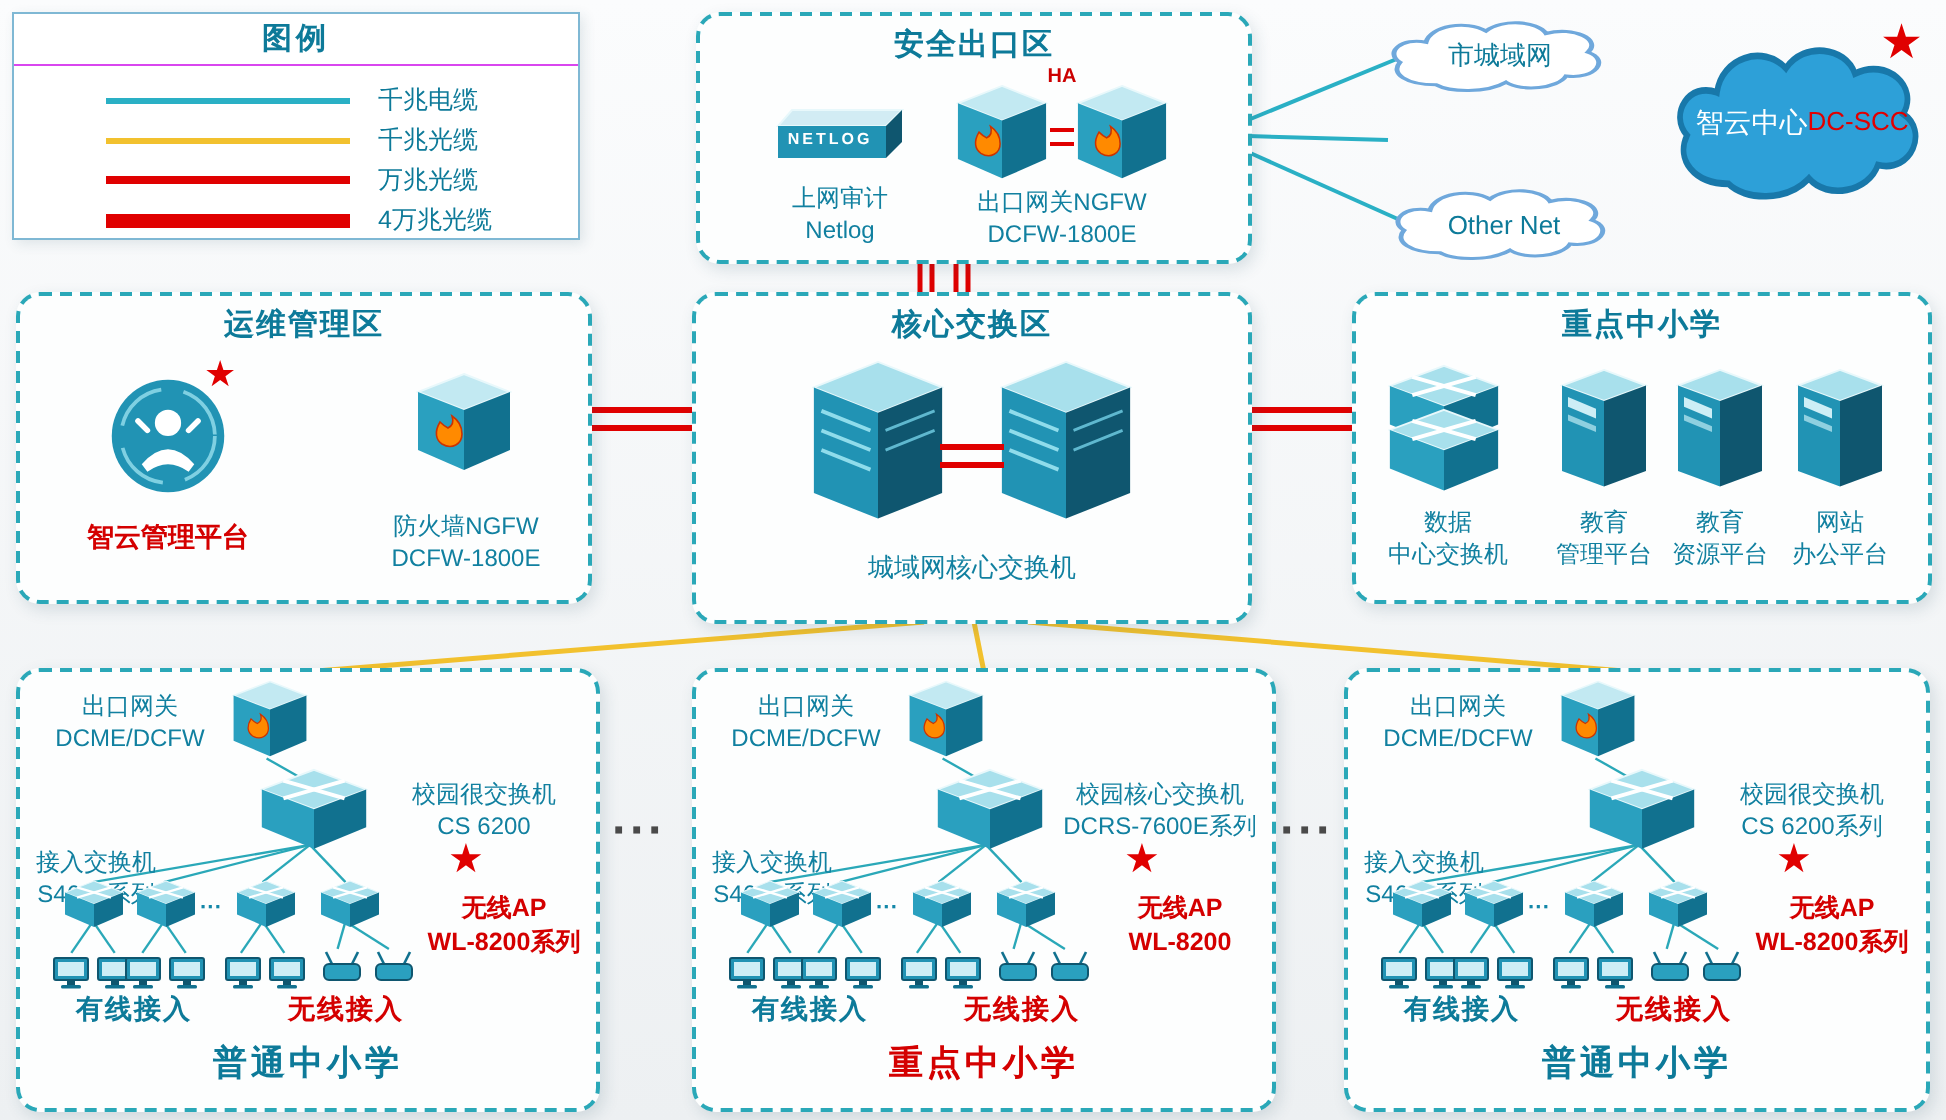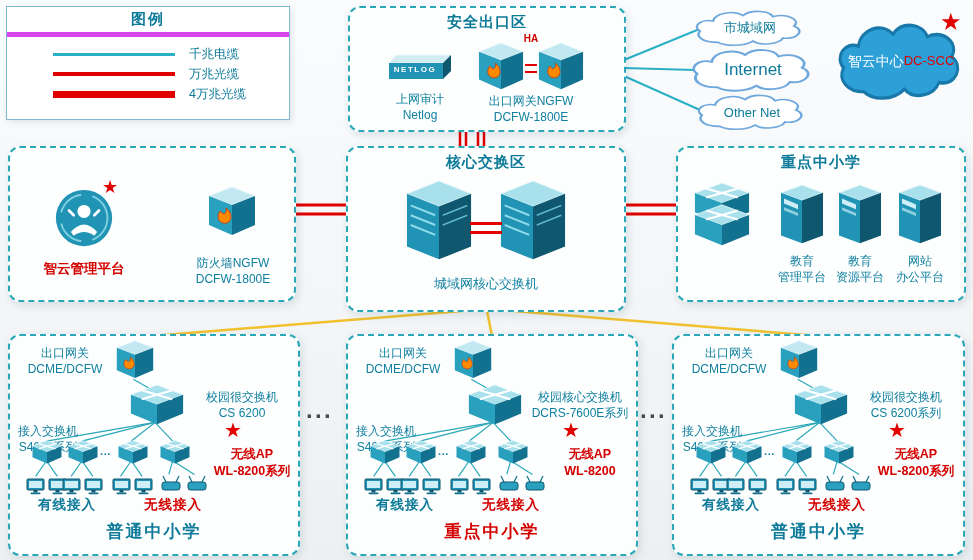--- a/index.html
+++ b/index.html
@@ -12,21 +12,21 @@
   .lbl span{display:block}
   .lbl-red{position:absolute;color:#d40000;font-weight:bold;font-size:12.5px;line-height:1.35;text-align:center}
   .lbl-red span{display:block}
   .dev{position:absolute}
   .dev-text{position:absolute;color:#fff;font-size:8px;font-weight:bold;letter-spacing:1.5px;text-align:center}
   .ha-text{position:absolute;color:#cc0000;font-weight:bold;font-size:10px;text-align:center}
   .ha-link{position:absolute;width:12px;height:2px;background:#e00000}
   .star{position:absolute;color:#e00000;text-shadow:0 0 2px #fff,0 0 2px #fff;z-index:3;line-height:1}
   
   #legend{position:absolute;left:6px;top:6px;width:284px;height:114px;background:#ffffff;border:1px solid #7fb8d4;box-shadow:2px 2px 6px rgba(40,80,100,.12);z-index:2}
-  .legend-title{text-align:center;font-weight:bold;font-size:15px;color:#0d7a99;padding:3px 0;border-bottom:5px solid #d946ef;letter-spacing:2px}
+  .legend-title{text-align:center;font-weight:bold;font-size:15px;color:#0d7a99;padding:3px 0;border-bottom:1px solid #d946ef;letter-spacing:2px}
   .legend-rows{padding:7px 0 0 46px}
   .legend-row{display:flex;align-items:center;height:20px}
   .sw{width:122px;margin-right:14px;display:inline-block}
   .sw0{height:3px;background:#2ab0c5}
   .sw1{height:3px;background:#f2c12e}
   .sw2{height:3.5px;background:#e00000}
   .sw3{height:7px;background:#e00000}
   .legend-lbl{font-size:12.5px;color:#0d7a99}
   
   .cloud{position:absolute;display:flex;align-items:center;justify-content:center;z-index:2}
@@ -137,20 +137,24 @@
   </svg>
 
   <div id="legend">
     <div class="legend-title">图例</div>
     <div class="legend-rows">
       <div class="legend-row">
         <span class="sw sw0"></span>
         <span class="legend-lbl">千兆电缆</span>
       </div>
       <div class="legend-row">
+        <span class="sw sw1"></span>
+        <span class="legend-lbl">千兆光缆</span>
+      </div>
+      <div class="legend-row">
         <span class="sw sw2"></span>
         <span class="legend-lbl">万兆光缆</span>
       </div>
       <div class="legend-row">
         <span class="sw sw3"></span>
         <span class="legend-lbl">4万兆光缆</span>
       </div>
     </div>
   </div>
 
@@ -178,44 +182,39 @@
       <span>DCFW-1800E</span>
     </div>
   </div>
 
   <div class="cloud" style="left:690px;top:8px;width:120px;height:40px">
     <svg class="csvg cloud-white" viewBox="0 0 120 64" preserveAspectRatio="none">
         <use href="#sym-cloud"></use>
       </svg>
     <div class="cloud-lbl" style="font-size:13px">市城域网</div>
   </div>
-  <div class="cloud" style="left:686px;top:46px;width:134px;height:48px">
-    <svg class="csvg cloud-white" viewBox="0 0 120 64" preserveAspectRatio="none">
-        <use href="#sym-cloud"></use>
-      </svg>
-    <div class="cloud-lbl" style="font-size:17px">Internet</div>
-  </div>
   <div class="cloud" style="left:692px;top:92px;width:120px;height:40px">
     <svg class="csvg cloud-white" viewBox="0 0 120 64" preserveAspectRatio="none">
         <use href="#sym-cloud"></use>
       </svg>
     <div class="cloud-lbl" style="font-size:13px">Other Net</div>
   </div>
   <div class="cloud" style="left:832px;top:18px;width:138px;height:86px">
     <svg class="csvg cloud-blue" viewBox="0 0 120 64" preserveAspectRatio="none">
         <use href="#sym-cloud"></use>
       </svg>
     <div class="cloud-lbl col">
       <span style="color:#ffffff;font-size:14px">智云中心</span>
       <span style="color:#e00000;font-size:13px">DC-SCC</span>
     </div>
   </div>
   <span class="star" style="left:940px;top:10px;font-size:24px">★</span>
 
   <div class="zone" style="left:8px;top:146px;width:288px;height:156px">
+    <div class="zone-title">运维管理区</div>
     <svg class="dev" style="left:44px;top:40px;width:60px;height:60px">
         <use href="#sym-person"></use>
       </svg>
     <span class="star" style="left:92px;top:30px;font-size:18px">★</span>
     <div class="lbl-red" style="left:14px;top:112px;width:120px;font-size:13.5px">智云管理平台</div>
     <svg class="dev" style="left:198px;top:38px;width:48px;height:54px">
         <use href="#sym-firewall"></use>
       </svg>
     <div class="lbl" style="left:160px;top:108px;width:126px">
       <span>防火墙NGFW</span>
@@ -239,20 +238,24 @@
   </div>
 
   <div class="zone" style="left:676px;top:146px;width:290px;height:156px">
     <div class="zone-title">重点中小学</div>
     <svg class="dev" style="left:16px;top:34px;width:56px;height:44px">
         <use href="#sym-switch"></use>
       </svg>
     <svg class="dev" style="left:16px;top:56px;width:56px;height:44px">
         <use href="#sym-switch"></use>
       </svg>
+    <div class="lbl" style="left:2px;top:106px;width:88px">
+      <span>数据</span>
+      <span>中心交换机</span>
+    </div>
     <svg class="dev" style="left:102px;top:36px;width:44px;height:66px">
         <use href="#sym-server"></use>
       </svg>
     <svg class="dev" style="left:160px;top:36px;width:44px;height:66px">
         <use href="#sym-server"></use>
       </svg>
     <svg class="dev" style="left:220px;top:36px;width:44px;height:66px">
         <use href="#sym-server"></use>
       </svg>
     <div class="lbl" style="left:94px;top:106px;width:60px">

